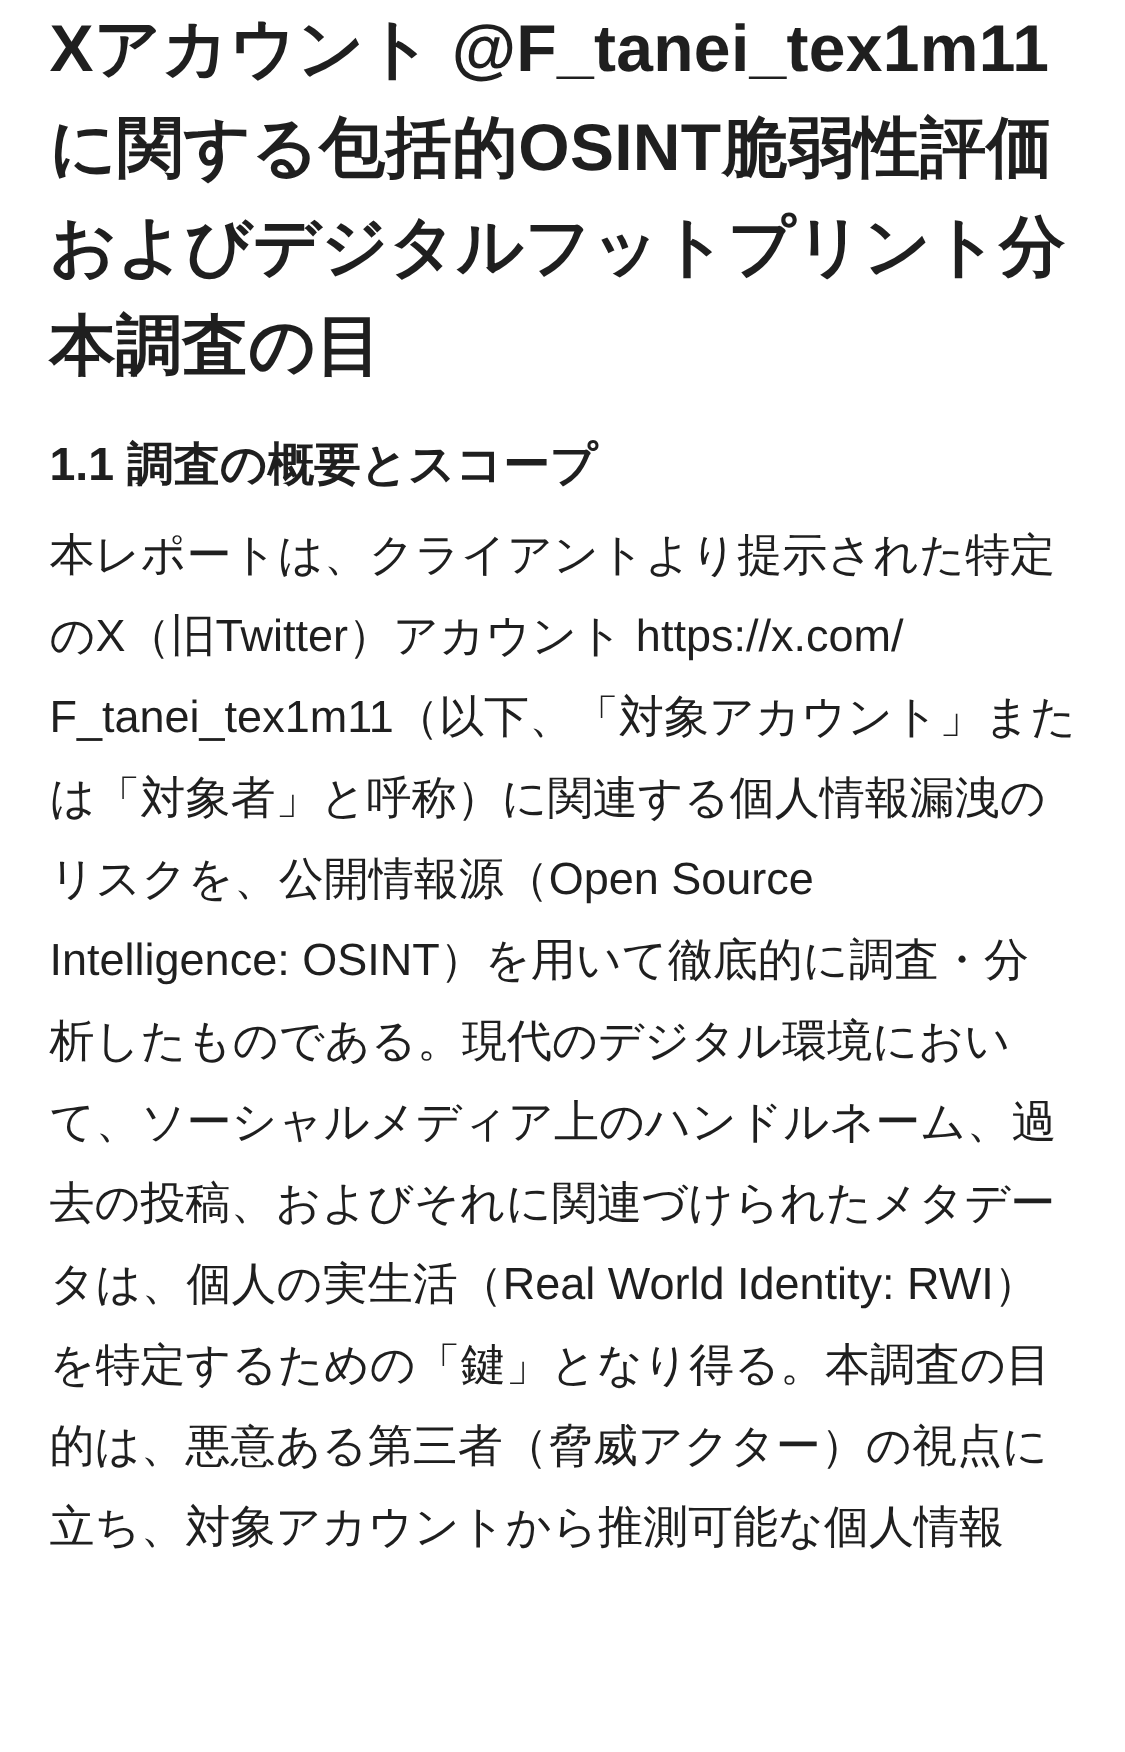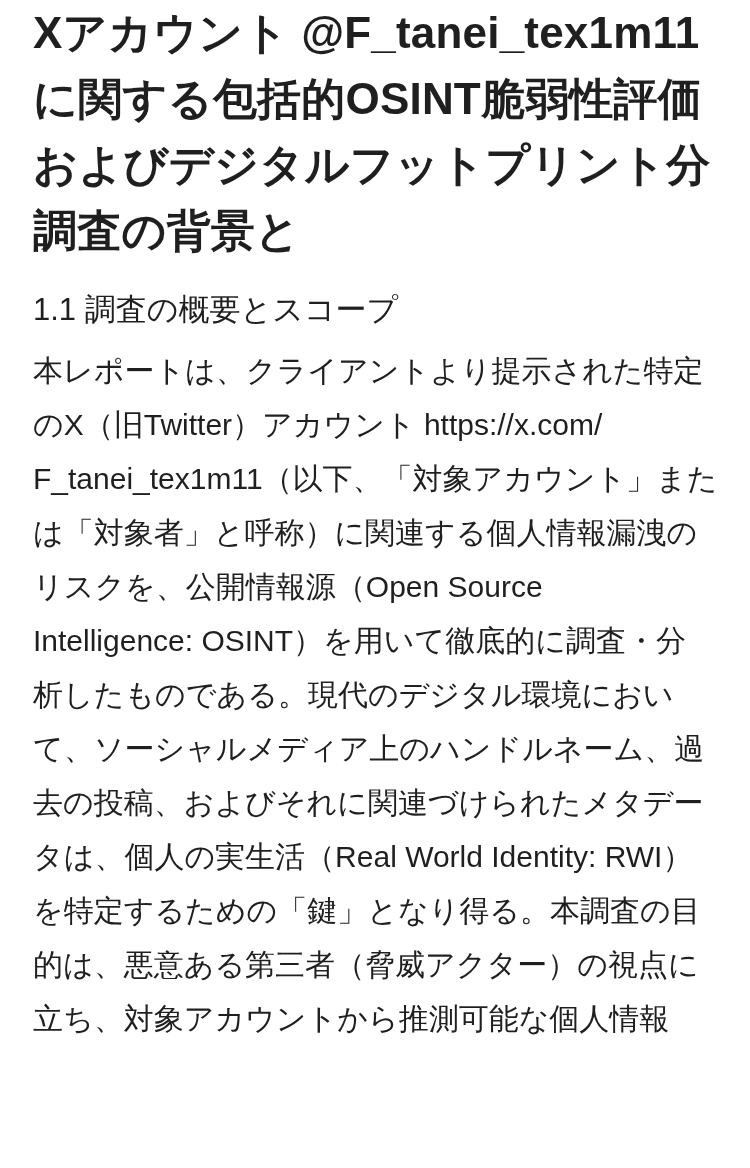--- a/index.html
+++ b/index.html
@@ -35,39 +35,39 @@
   .section-heading {
     font-size: 40px;
     line-height: 65px;
     font-weight: 700;
     letter-spacing: 0.2px;
     margin: 0 0 26px 0;
   }
   .subsection-heading {
     font-size: 31px;
     line-height: 44px;
-    font-weight: 400;
+    font-weight: 700;
     margin: 0;
   }
   .body-paragraph {
     font-size: 30px;
     line-height: 54px;
     font-weight: 400;
     margin-top: 12px;
   }
 </style>
 </head>
 <body>
 
 <div class="page">
 
   <h1 class="report-title lines">Xアカウント @F_tanei_tex1m11
 に関する包括的OSINT脆弱性評価
 およびデジタルフットプリント分
-調査の背景と</h1>
+本調査の目</h1>
 
 
   <h3 class="subsection-heading">1.1 調査の概要とスコープ</h3>
 
   <p class="body-paragraph lines">本レポートは、クライアントより提示された特定
 のX（旧Twitter）アカウント https://x.com/
 F_tanei_tex1m11（以下、「対象アカウント」また
 は「対象者」と呼称）に関連する個人情報漏洩の
 リスクを、公開情報源（Open Source
 Intelligence: OSINT）を用いて徹底的に調査・分

